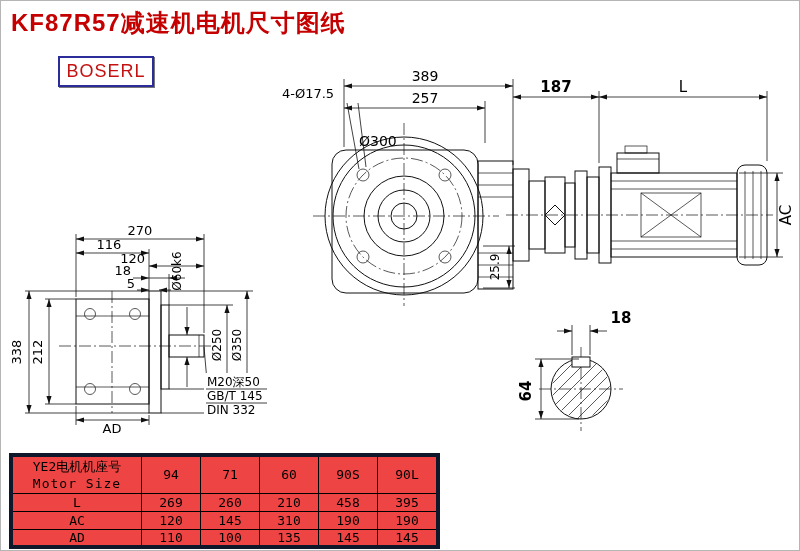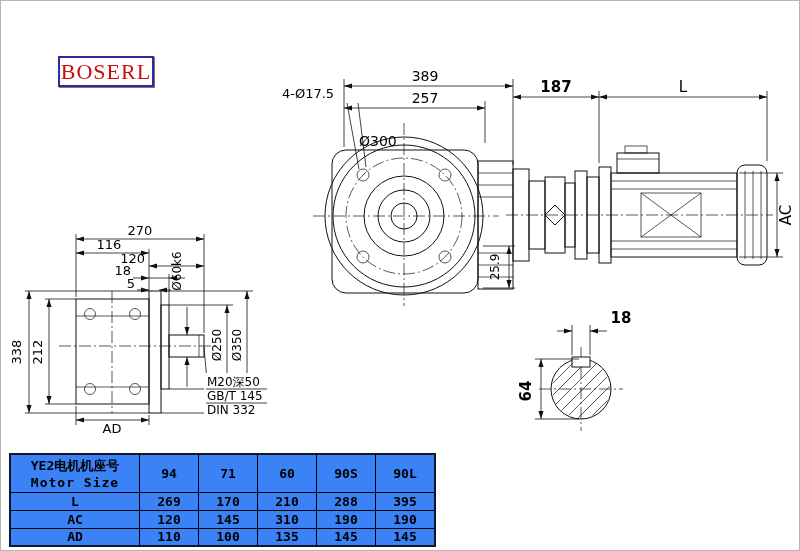--- a/index.html
+++ b/index.html
@@ -1,40 +1,41 @@
 <!DOCTYPE html>
 <html><head>
 <meta charset="utf-8">
 <style>
   html,body{margin:0;padding:0;background:#fff;}
   #page{position:relative;width:800px;height:551px;background:#fff;border:1px solid #b5b5b5;box-sizing:border-box;overflow:hidden;font-family:"Liberation Sans",sans-serif;}
   #title{position:absolute;left:10px;top:6px;font-size:24px;font-weight:bold;color:#c40000;letter-spacing:1px;white-space:nowrap;}
   #logo{position:absolute;left:57px;top:55px;width:92px;height:27px;border:2px solid #2b2b99;box-shadow:1px 1px 0 #777;display:flex;align-items:center;justify-content:center;background:#fff;}
-  #logo span{font-family:Liberation Serif, serif;font-size:22px;color:#c41111;letter-spacing:1px;text-align:right;}
+  #logo span{font-family:Liberation Sans, sans-serif;font-size:18px;color:#c41111;letter-spacing:1px;text-align:right;}
   svg{position:absolute;left:0;top:0;}
   .ln{stroke:#111;stroke-width:1;fill:none;}
   .thin{stroke:#111;stroke-width:0.7;fill:none;}
   .cl{stroke:#111;stroke-width:0.7;fill:none;stroke-dasharray:12 3 2 3;}
   .dim{stroke:#111;stroke-width:0.8;fill:none;}
   .dima{marker-start:url(#arr);marker-end:url(#arr);}
   .dime{marker-end:url(#arr);}
   text{font-family:"DejaVu Sans",sans-serif;font-size:13px;fill:#000;}
   .t12{font-size:12px;} .t14{font-size:14px;} .t15{font-size:15px;} .b{font-weight:bold;}
-  table.spec{position:absolute;left:8px;top:452px;border-collapse:collapse;border:2px solid #0f172a;background:#3b82f6;font-weight:bold;}
+  table.spec{position:absolute;left:8px;top:452px;border-collapse:collapse;border:4px solid #0f172a;background:#ef4444;}
   table.spec td{border:1px solid #000;text-align:center;vertical-align:middle;padding:0;font-family:"DejaVu Sans Mono",monospace;font-size:13px;color:#000;}
   table.spec td.c0{width:128px;}
   table.spec td.cn{width:58px;}
   tr.hdr{height:38px;} tr.row{height:18px;}
   .hdr-en{letter-spacing:1px;}
 </style>
 </head>
 <body>
 
 <div id="page">
 
+  <div id="title">KF87R57减速机电机尺寸图纸</div>
   <div id="logo">
     <span>BOSERL</span>
   </div>
 
   <svg width="800" height="551" viewBox="0 0 800 551">
     <defs>
       <marker id="arr" viewBox="0 0 10 10" refX="10" refY="5" markerWidth="10" markerHeight="10" orient="auto-start-reverse">
         <path d="M0,1.8 L10,5 L0,8.2 Z" fill="#111"></path>
       </marker>
       <clipPath id="shaftclip">
@@ -235,23 +236,23 @@
       </td>
       <td class="cn">94</td>
       <td class="cn">71</td>
       <td class="cn">60</td>
       <td class="cn">90S</td>
       <td class="cn">90L</td>
     </tr>
     <tr class="row">
       <td class="c0">L</td>
       <td class="cn">269</td>
-      <td class="cn">170</td>
+      <td class="cn">260</td>
       <td class="cn">210</td>
-      <td class="cn">288</td>
+      <td class="cn">458</td>
       <td class="cn">395</td>
     </tr>
     <tr class="row">
       <td class="c0">AC</td>
       <td class="cn">120</td>
       <td class="cn">145</td>
       <td class="cn">310</td>
       <td class="cn">190</td>
       <td class="cn">190</td>
     </tr>

